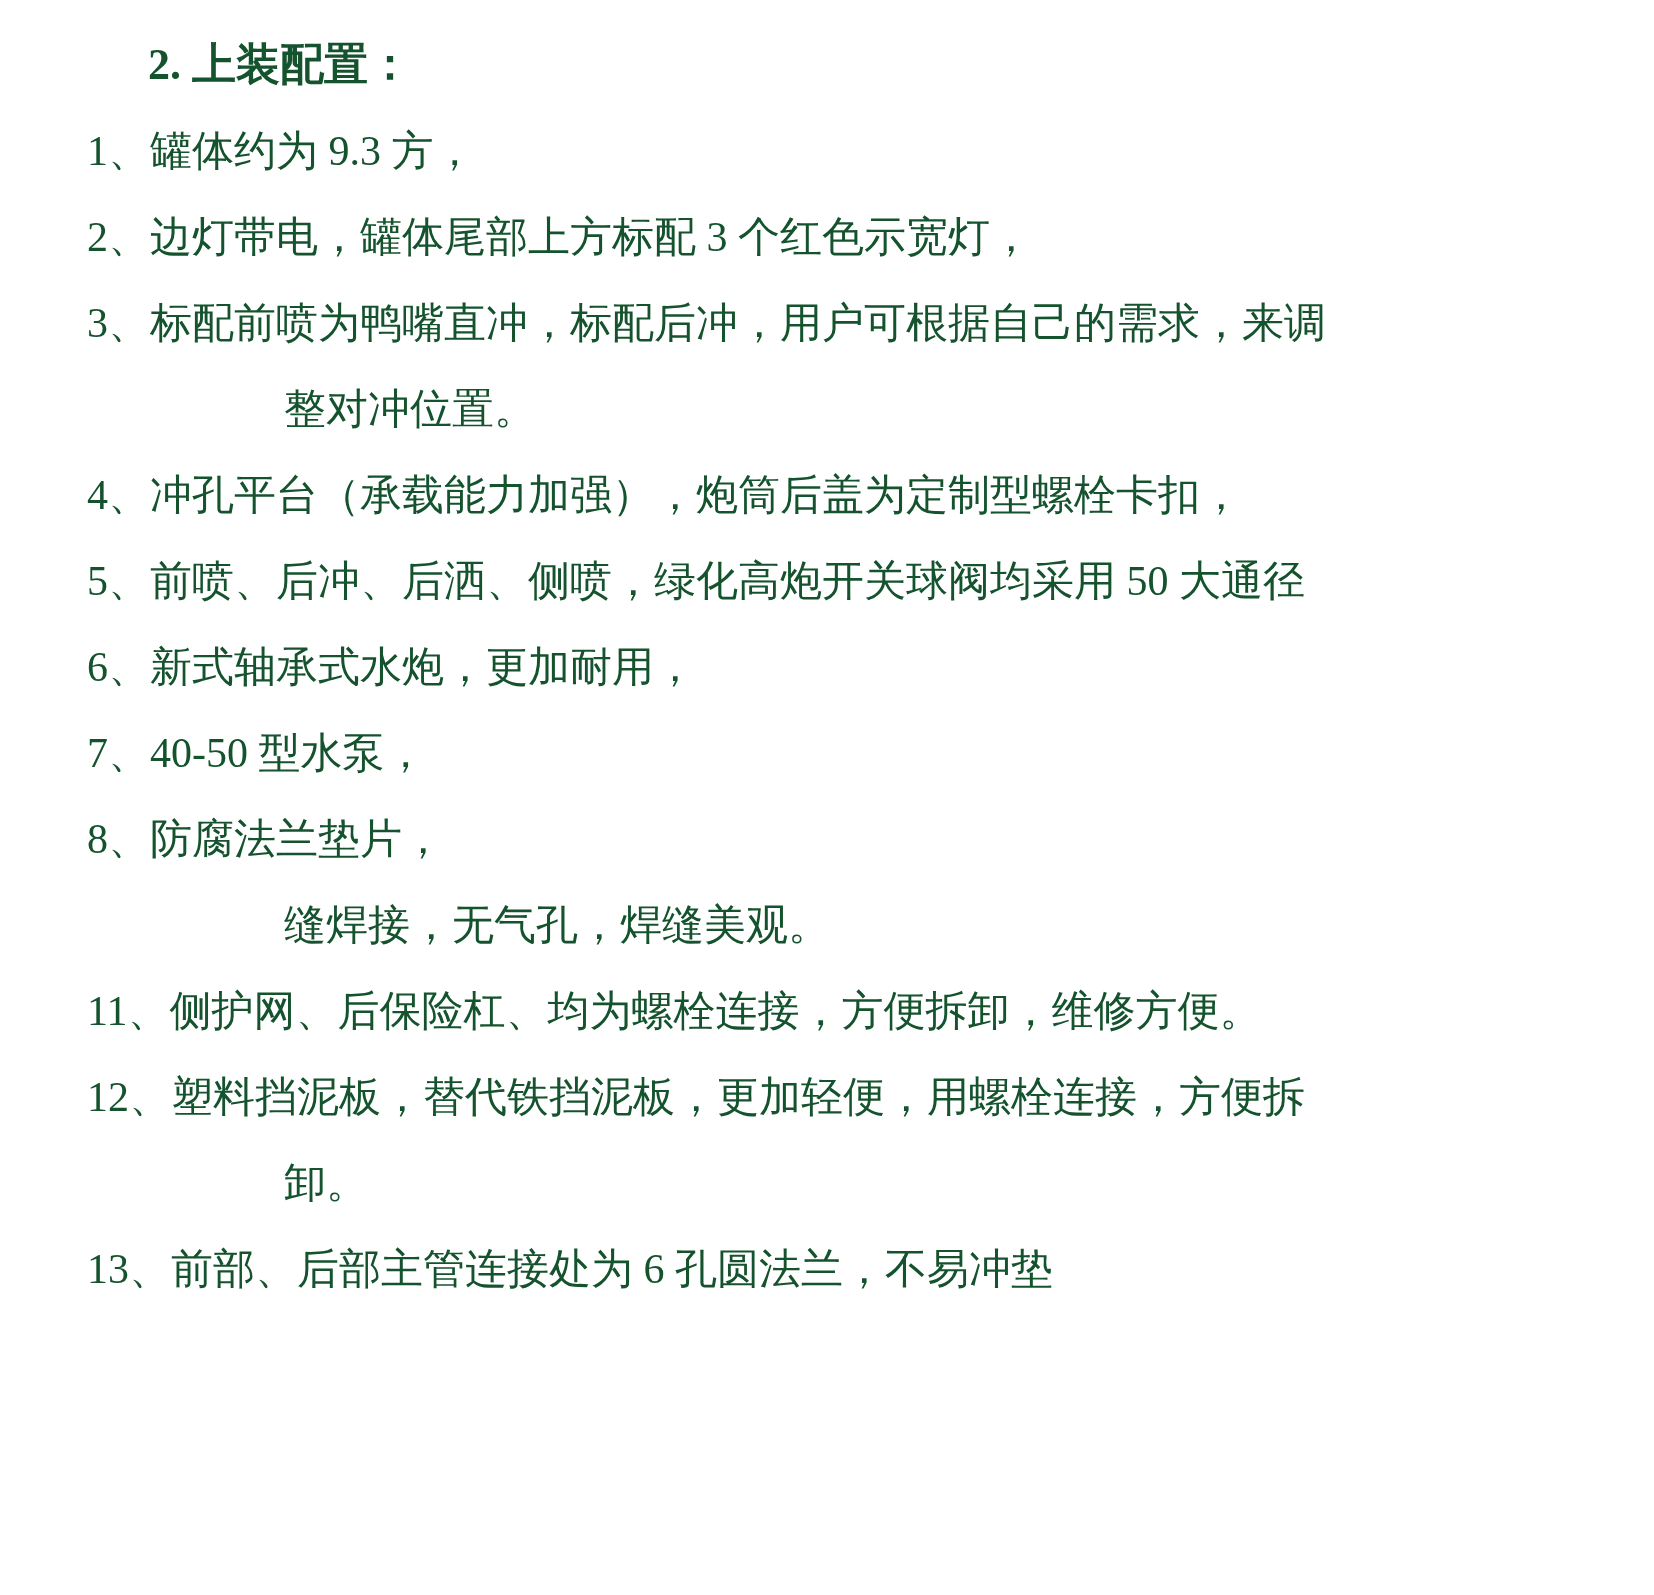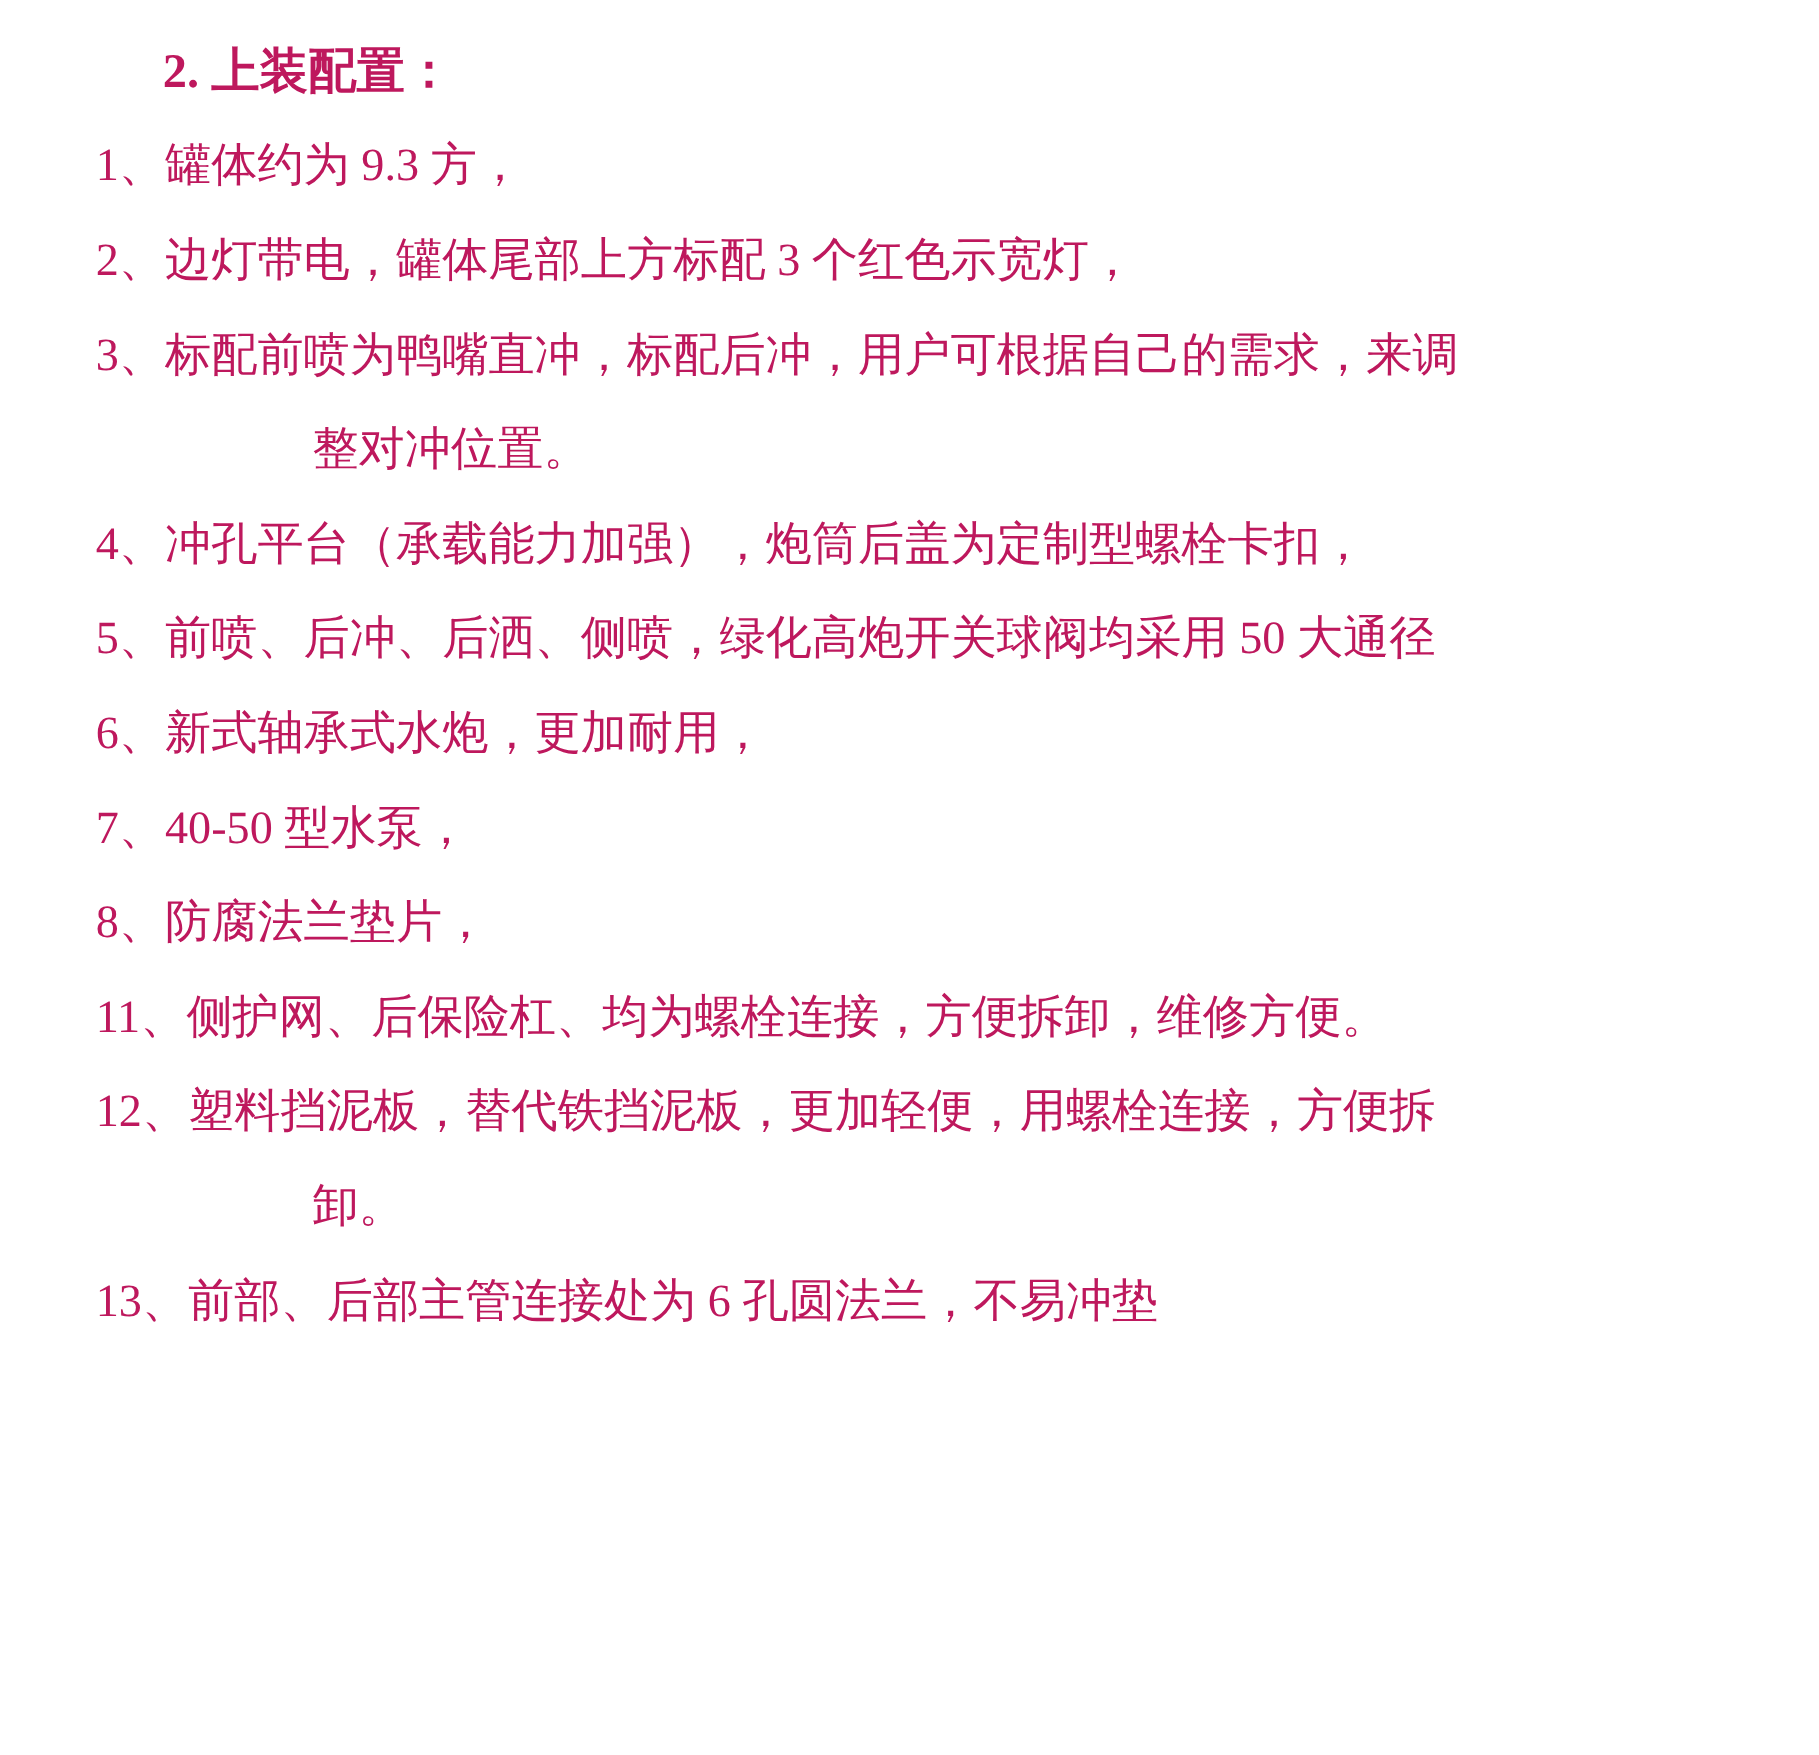--- a/index.html
+++ b/index.html
@@ -5,21 +5,21 @@
   html, body {
     margin: 0;
     padding: 0;
     background: #ffffff;
   }
   .page {
     position: relative;
     width: 1654px;
     height: 1595px;
     background: #ffffff;
-    color: #be185d;
+    color: #14532d;
     font-family: "Liberation Serif", "DejaVu Serif", serif;
     padding-top: 22px;
     box-sizing: border-box;
     overflow: hidden;
   }
   .line {
     font-size: 42px;
     line-height: 86px;
     height: 86px;
     white-space: nowrap;
@@ -57,20 +57,21 @@
 
   <div class="line first"><span class="num">5、</span><span>前喷、后冲、后洒、侧喷，绿化高炮开关球阀均采用 50 大通径</span></div>
 
   <div class="line first"><span class="num">6、</span><span>新式轴承式水炮，更加耐用，</span></div>
 
   <div class="line first"><span class="num">7、</span><span>40-50 型水泵，</span></div>
 
   <div class="line first"><span class="num">8、</span><span>防腐法兰垫片，</span></div>
 
 
+  <div class="line cont">缝焊接，无气孔，焊缝美观。</div>
 
   <div class="line first"><span class="num">11、</span><span>侧护网、后保险杠、均为螺栓连接，方便拆卸，维修方便。</span></div>
 
   <div class="line first"><span class="num">12、</span><span>塑料挡泥板，替代铁挡泥板，更加轻便，用螺栓连接，方便拆</span></div>
   <div class="line cont">卸。</div>
 
   <div class="line first"><span class="num">13、</span><span>前部、后部主管连接处为 6 孔圆法兰，不易冲垫</span></div>
 
 </div>
 

